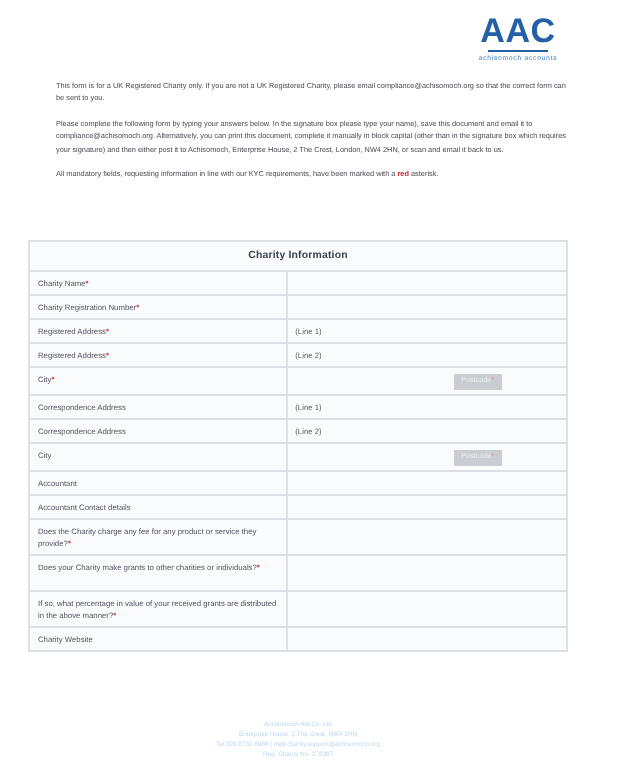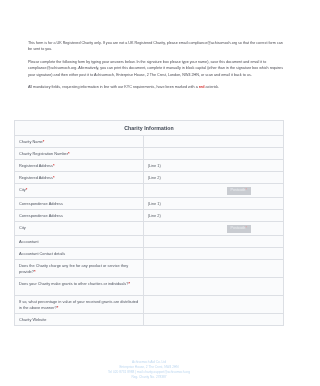--- a/index.html
+++ b/index.html
@@ -120,20 +120,25 @@
     font-size:3.2px;
     line-height:5px;
   }
   .footer div{white-space:nowrap;}
 </style>
 </head>
 <body>
 
 <div class="page">
 
+  <div class="logo-wrap">
+    <div class="logo-mark">AAC</div>
+    <div class="logo-rule"></div>
+    <div class="logo-tag">achisomoch  accounts</div>
+  </div>
 
   <div class="intro">
     <p><span>This form is for a UK Registered Charity only.  If you are not a UK Registered Charity, please email </span><span>compliance@achisomoch.org</span><span> so that the correct form can be sent to you.</span></p>
     <p><span>Please complete the following form by typing your answers below. In the signature box please type your name), save this document and email it to </span><span>compliance@achisomoch.org</span><span>.  Alternatively, you can print this document, complete it manually in block capital (other than in the signature box which requires your signature) and then either post it to Achisomoch, Enterprise House, 2 The Crest, London, NW4 2HN, or scan and email it back to us.</span></p>
     <p><span>All mandatory fields, requesting information in line with our KYC requirements, have been marked with a </span><span class="req">red</span><span> asterisk.</span></p>
   </div>
 
   <div class="table">
     <div class="t-head">Charity Information</div>
     <div id="rows">

